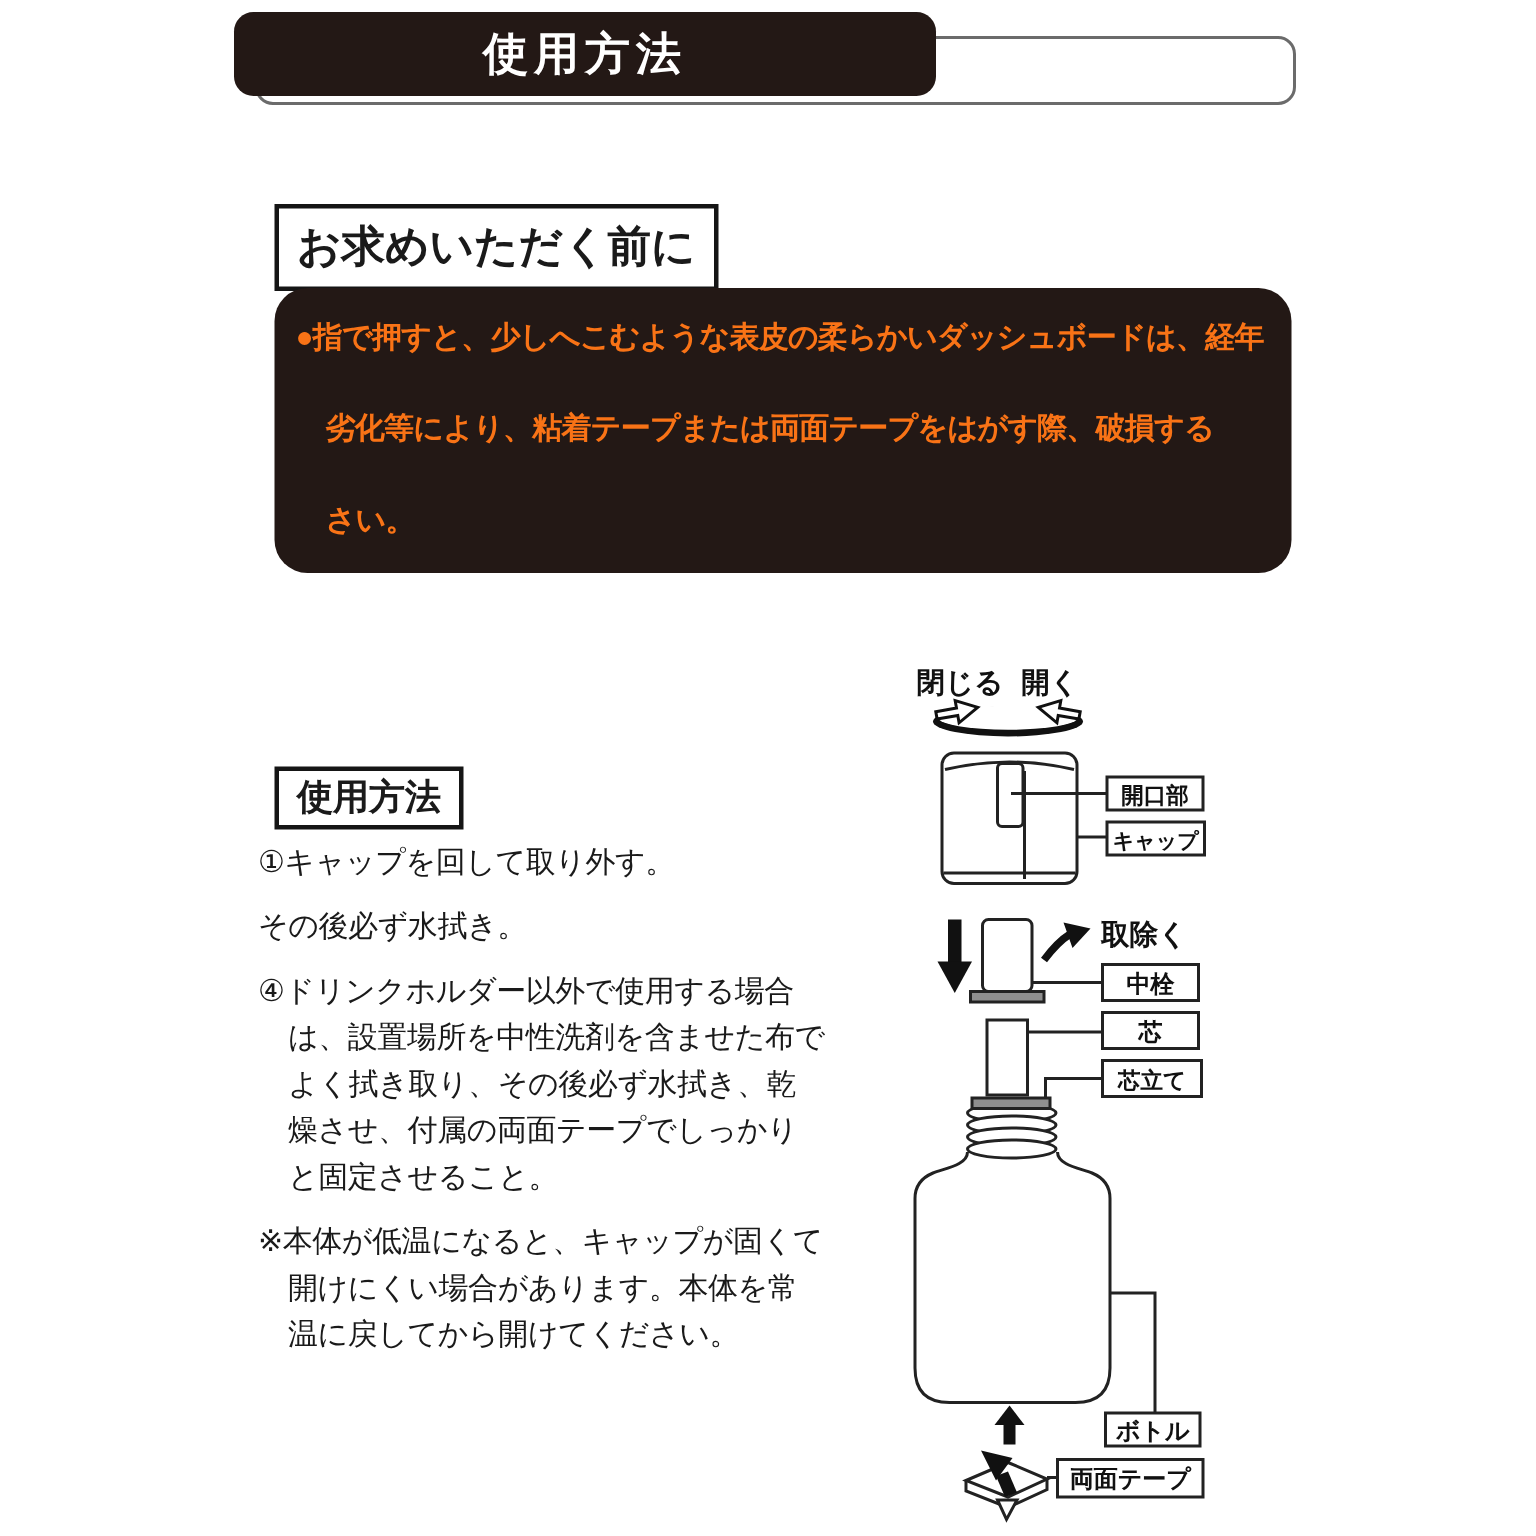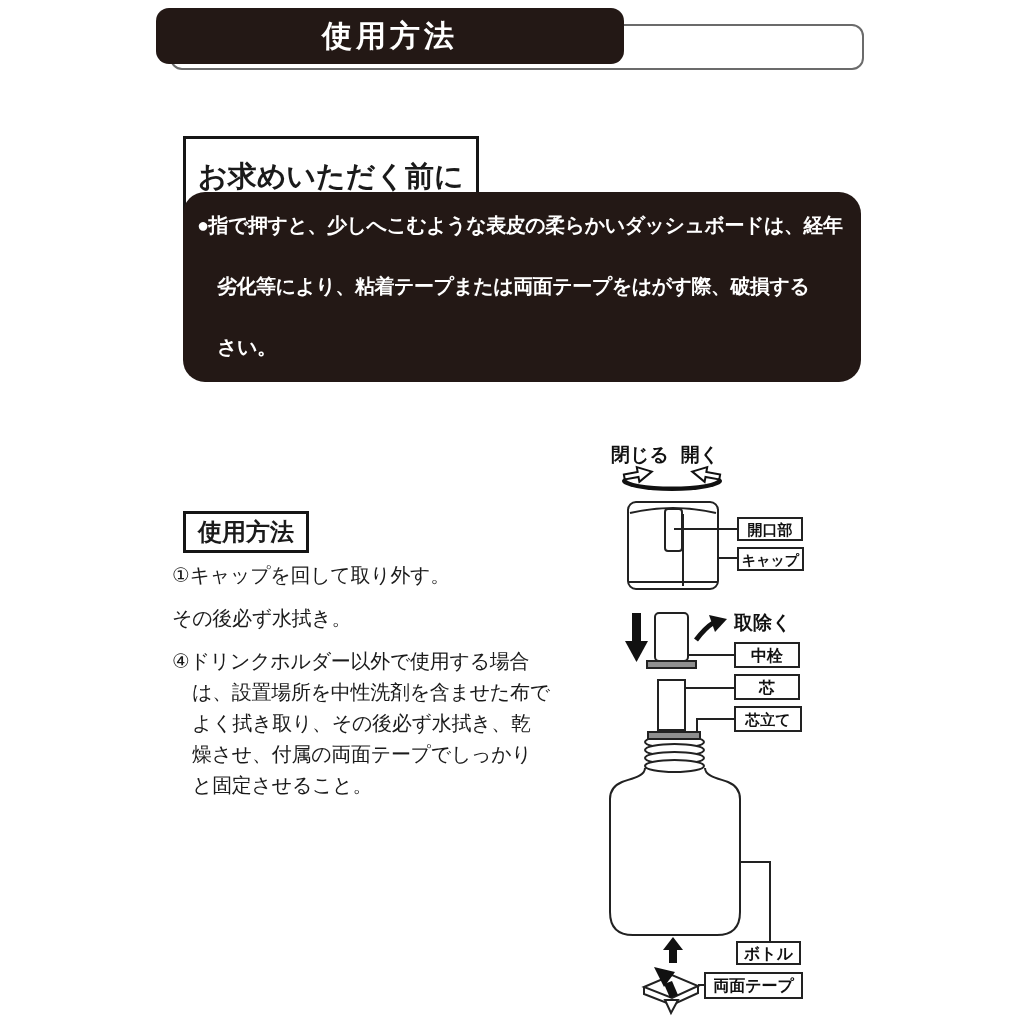--- a/index.html
+++ b/index.html
@@ -22,27 +22,27 @@
   }
   .hdr-black span{
     color:#fff;font-size:30px;font-weight:bold;letter-spacing:4px;
   }
 
   
   .box-title{
     background:#fff;border:3px solid #151515;
     font-weight:bold;white-space:nowrap;line-height:1.25;
   }
-  .t1{left:183px;top:136px;font-size:29px;padding:19px 12px;}
+  .t1{left:183px;top:136px;font-size:29px;padding:8px 12px;}
   .t2{left:183px;top:511px;font-size:24px;padding:3px 12px;}
 
   
   .warning{
     left:183px;top:192px;width:678px;height:190px;box-sizing:border-box;
-    background:#231815;border-radius:22px;color:#ffffff;
+    background:#231815;border-radius:22px;color:#f97316;
     padding:19px 12px 0 14px;
     font-size:20px;font-weight:bold;line-height:29px;
     letter-spacing:-0.5px;white-space:nowrap;
   }
   .warning .ind{padding-left:20px;margin-top:32px;}
 
   
   .steps{
     left:172px;top:560px;width:378px;
     font-size:20px;line-height:31px;letter-spacing:-0.3px;
@@ -75,20 +75,21 @@
     <div class="wline ind">劣化等により、粘着テープまたは両面テープをはがす際、破損する</div>
     <div class="wline ind">さい。</div>
   </div>
 
   <div class="abs box-title t2">使用方法</div>
 
   <div class="abs steps">
     <div class="step">①キャップを回して取り外す。</div>
     <div class="step">その後必ず水拭き。</div>
     <div class="step">④ドリンクホルダー以外で使用する場合は、設置場所を中性洗剤を含ませた布でよく拭き取り、その後必ず水拭き、乾燥させ、付属の両面テープでしっかりと固定させること。</div>
+    <div class="step">※本体が低温になると、キャップが固くて開けにくい場合があります。本体を常温に戻してから開けてください。</div>
   </div>
 
   <svg class="abs diagram" width="292" height="584" viewBox="0 0 292 584">
 
     <text x="52" y="25" font-size="19" text-anchor="middle">閉じる</text>
     <text x="112" y="25" font-size="19" text-anchor="middle">開く</text>
 
     <g>
       <ellipse cx="84" cy="45" rx="50" ry="10" fill="#111"></ellipse>
       <ellipse cx="84" cy="42.5" rx="46.5" ry="8" fill="#fff"></ellipse>

